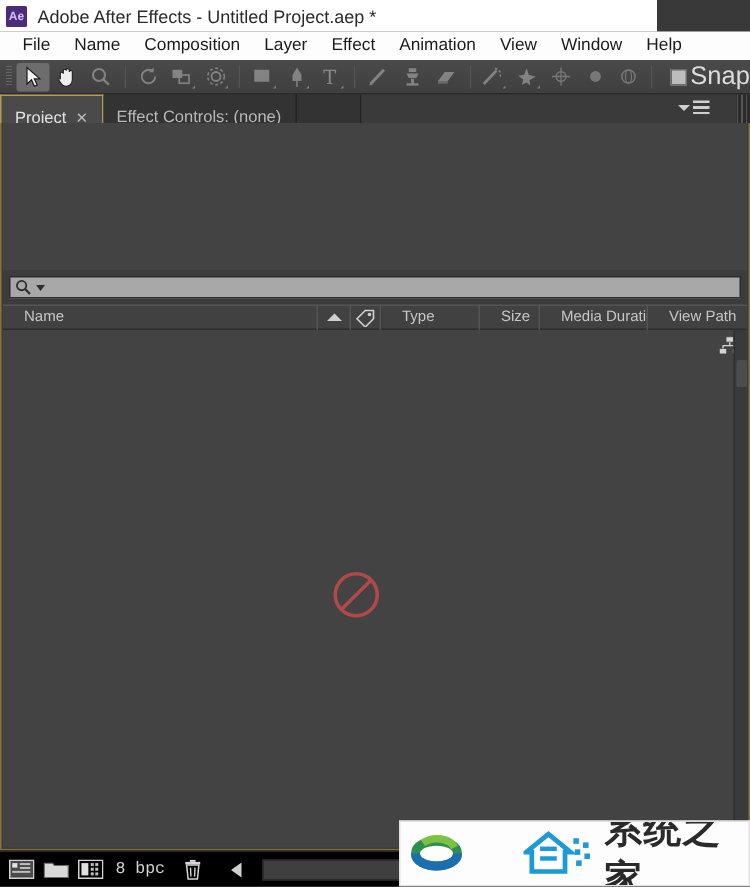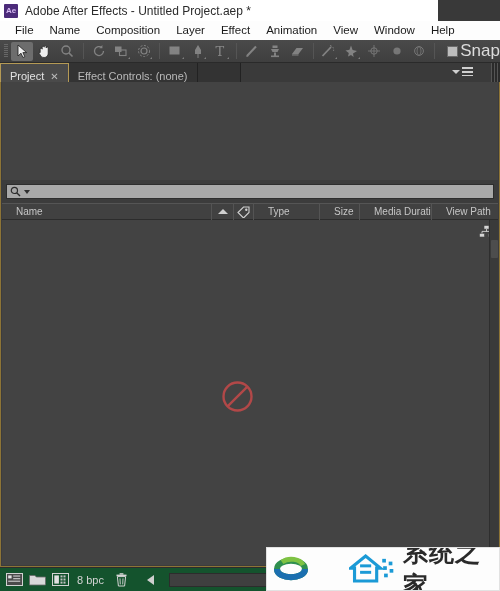--- a/index.html
+++ b/index.html
@@ -68,21 +68,21 @@
     border: 1px solid #6a6a6a; margin-left: 8px;
   }
   .snaplabel { font-size: 17px; color: #dcdcdc; margin-left: 2px; text-align: right; }
 
   
   .tabstrip {
     position: absolute; left: 0; top: 63px; width: 500px; height: 19px;
     background: #2b2b2b; display: flex; align-items: flex-end;
   }
   .tab {
-    height: 19px; display: flex; align-items: flex-end; padding: 0 9px;
+    height: 19px; display: flex; align-items: flex-start; padding: 9px 9px;
     font-size: 11px; color: #b9b9b9; background: #333333;
     border-right: 1px solid #222; cursor: default; position: relative;
   }
   .tab.active {
     background: #4a4a4a; color: #e3e3e3;
     border-top: 1px solid #b59a55; border-left: 1px solid #b59a55;
     border-right: 1px solid #b59a55;
   }
   .tab .closex { margin-left: 6px; font-size: 10px; color: #bbb; }
   .tab-filler { flex: 1 1 auto; height: 19px; background: #333; border-right:1px solid #222;}
@@ -159,22 +159,22 @@
     background: #3a3a3a; border-left: 1px solid #2e2e2e;
   }
   .vscroll .thumb {
     position: absolute; left: 1px; top: 20px; width: 7px; height: 18px;
     background: #565656; border-radius: 1px; opacity: .7;
   }
 
   
   .bottombar {
     position: absolute; left: 0; top: 567px; width: 500px; height: 24px;
-    background: #14532d; border-top: 1px solid #2d2d2d;
-    display: flex; align-items: center; padding-left: 4px;
+    background: #000000; border-top: 1px solid #2d2d2d;
+    display: flex; align-items: center; padding-left: 4px; font-family: Liberation Mono, monospace;
   }
   .bbtn {
     width: 20px; height: 17px; display: flex; align-items: center;
     justify-content: center; margin-right: 3px; cursor: default;
   }
   .bpc-label { font-size: 11px; color: #d4d4d4; margin: 0 8px 0 4px; }
   .hscroll {
     width: 122px; height: 14px; background: #3f3f3f;
     border: 1px solid #2c2c2c; margin-left: 5px;
   }

